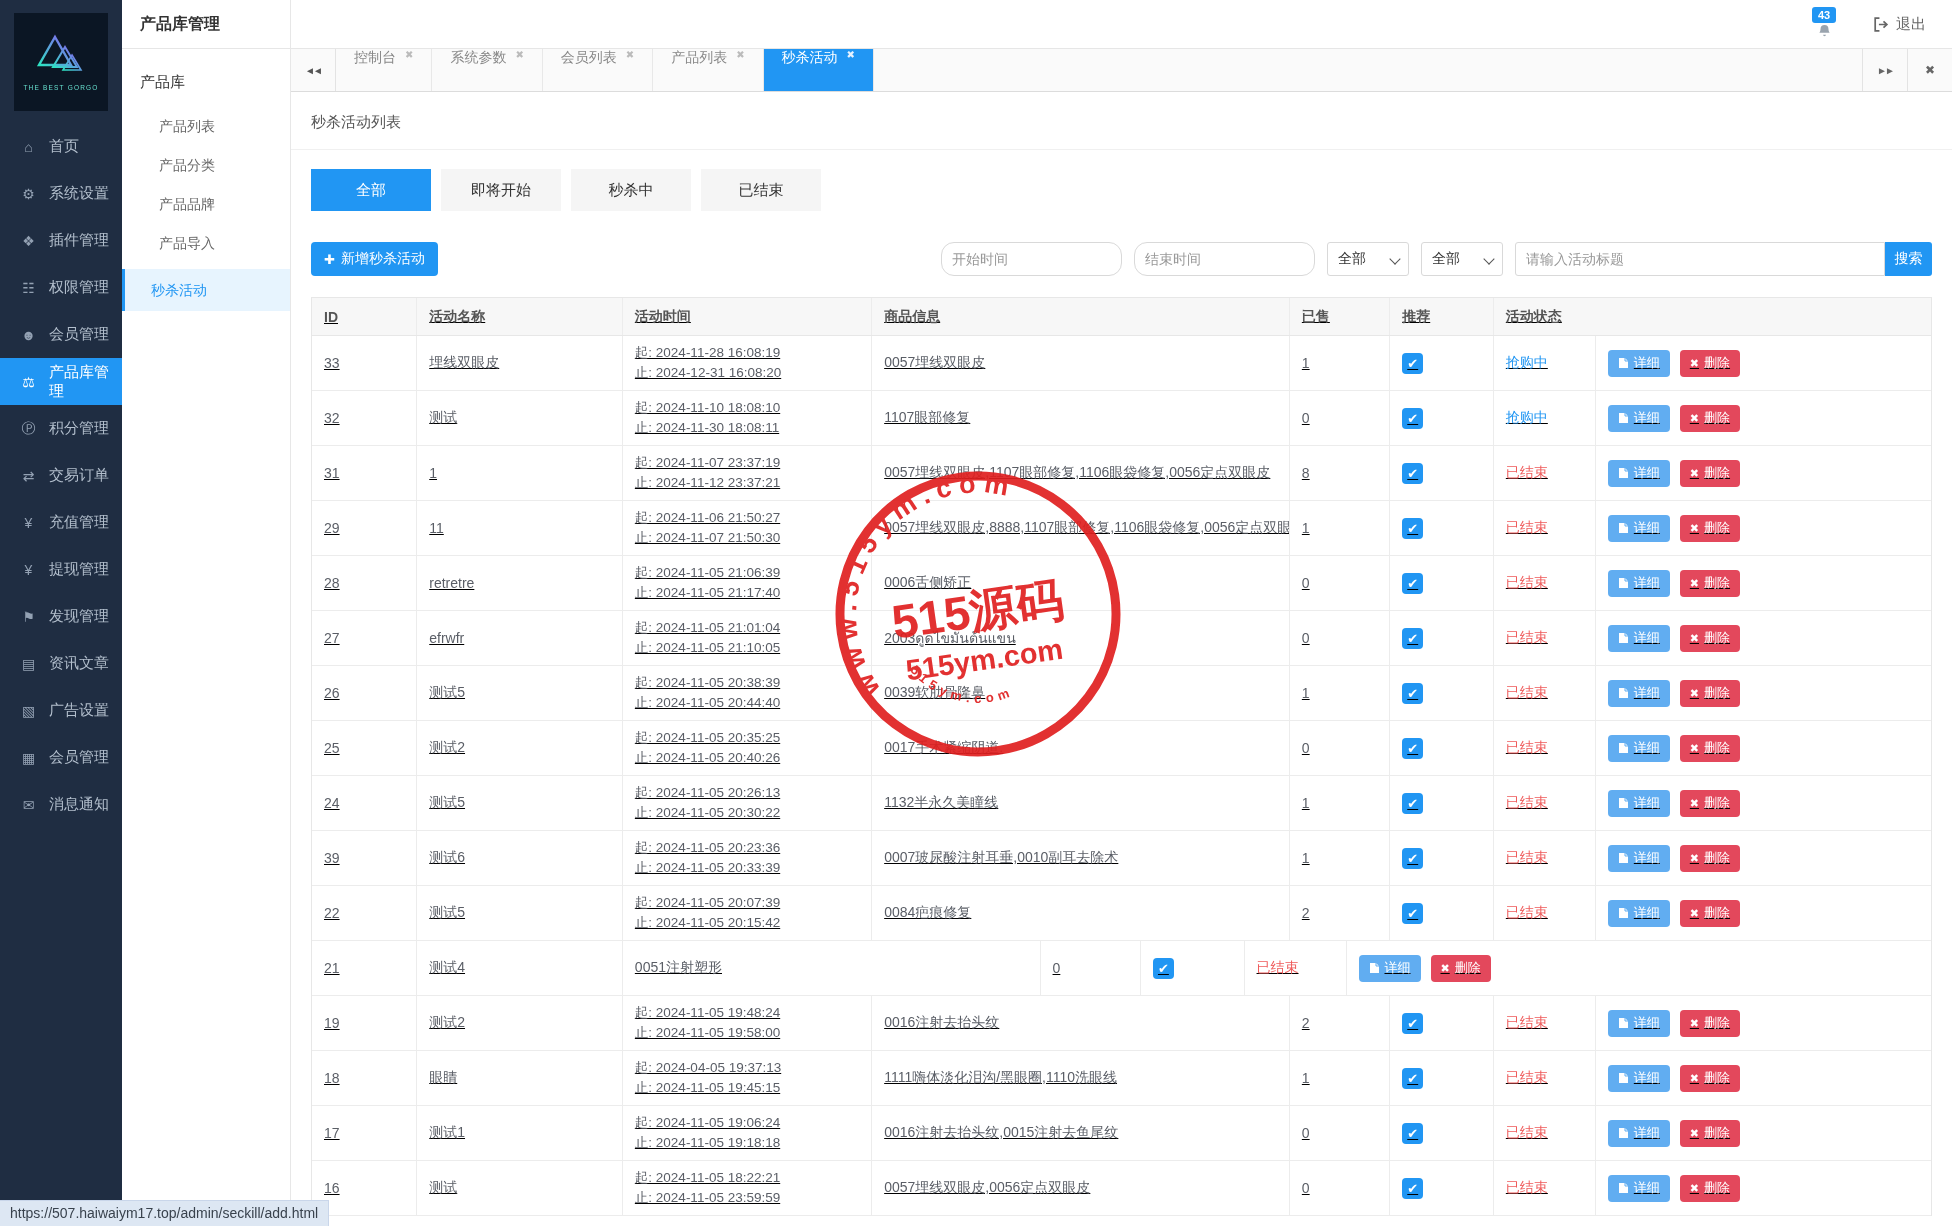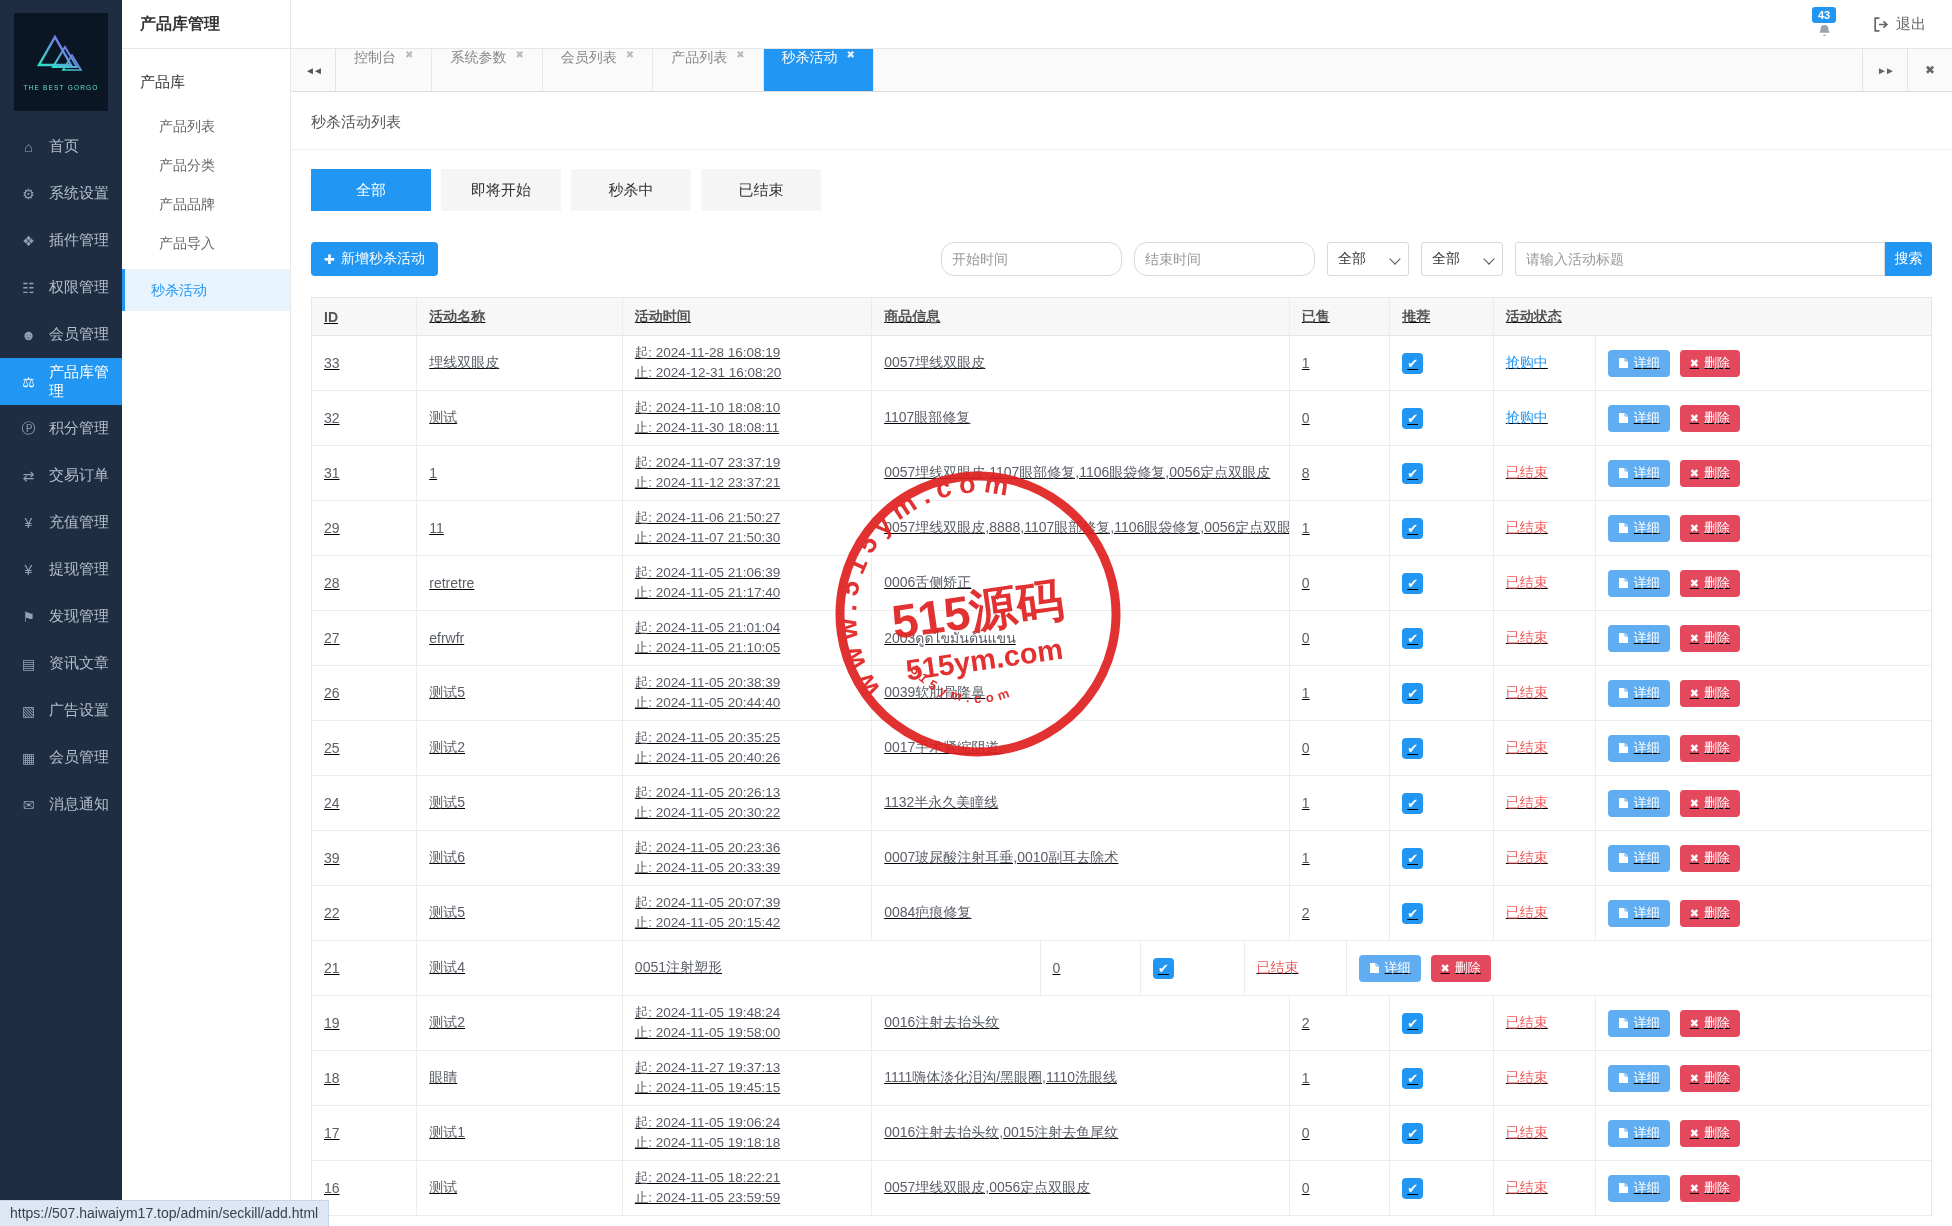--- a/index.html
+++ b/index.html
@@ -717,21 +717,21 @@
         <span class="x">✖</span>
         <span class="delete-label">删除</span>
       </span>
     </div>
   </div>
             <div class="trow">
     <div class="tcell c-id">18</div>
     <div class="tcell c-name">眼睛</div>
     <div class="tcell c-time">
       <div class="time-lines">
-        <span class="t-start">起: 2024-11-27 19:37:13</span>
+        <span class="t-start">起: 2024-04-05 19:37:13</span>
         <span class="t-end">止: 2024-11-05 19:45:15</span>
       </div>
     </div>
     <div class="tcell c-prod">1111嗨体淡化泪沟/黑眼圈,1110洗眼线</div>
     <div class="tcell c-sold">1</div>
     <div class="tcell c-rec">
       <div class="checkbox">
                   <span>✔</span>
                 </div>
     </div>

